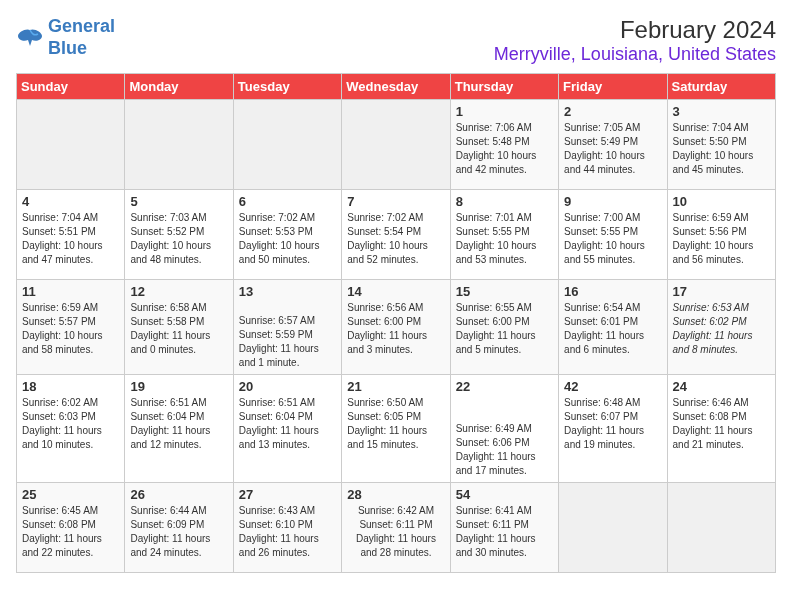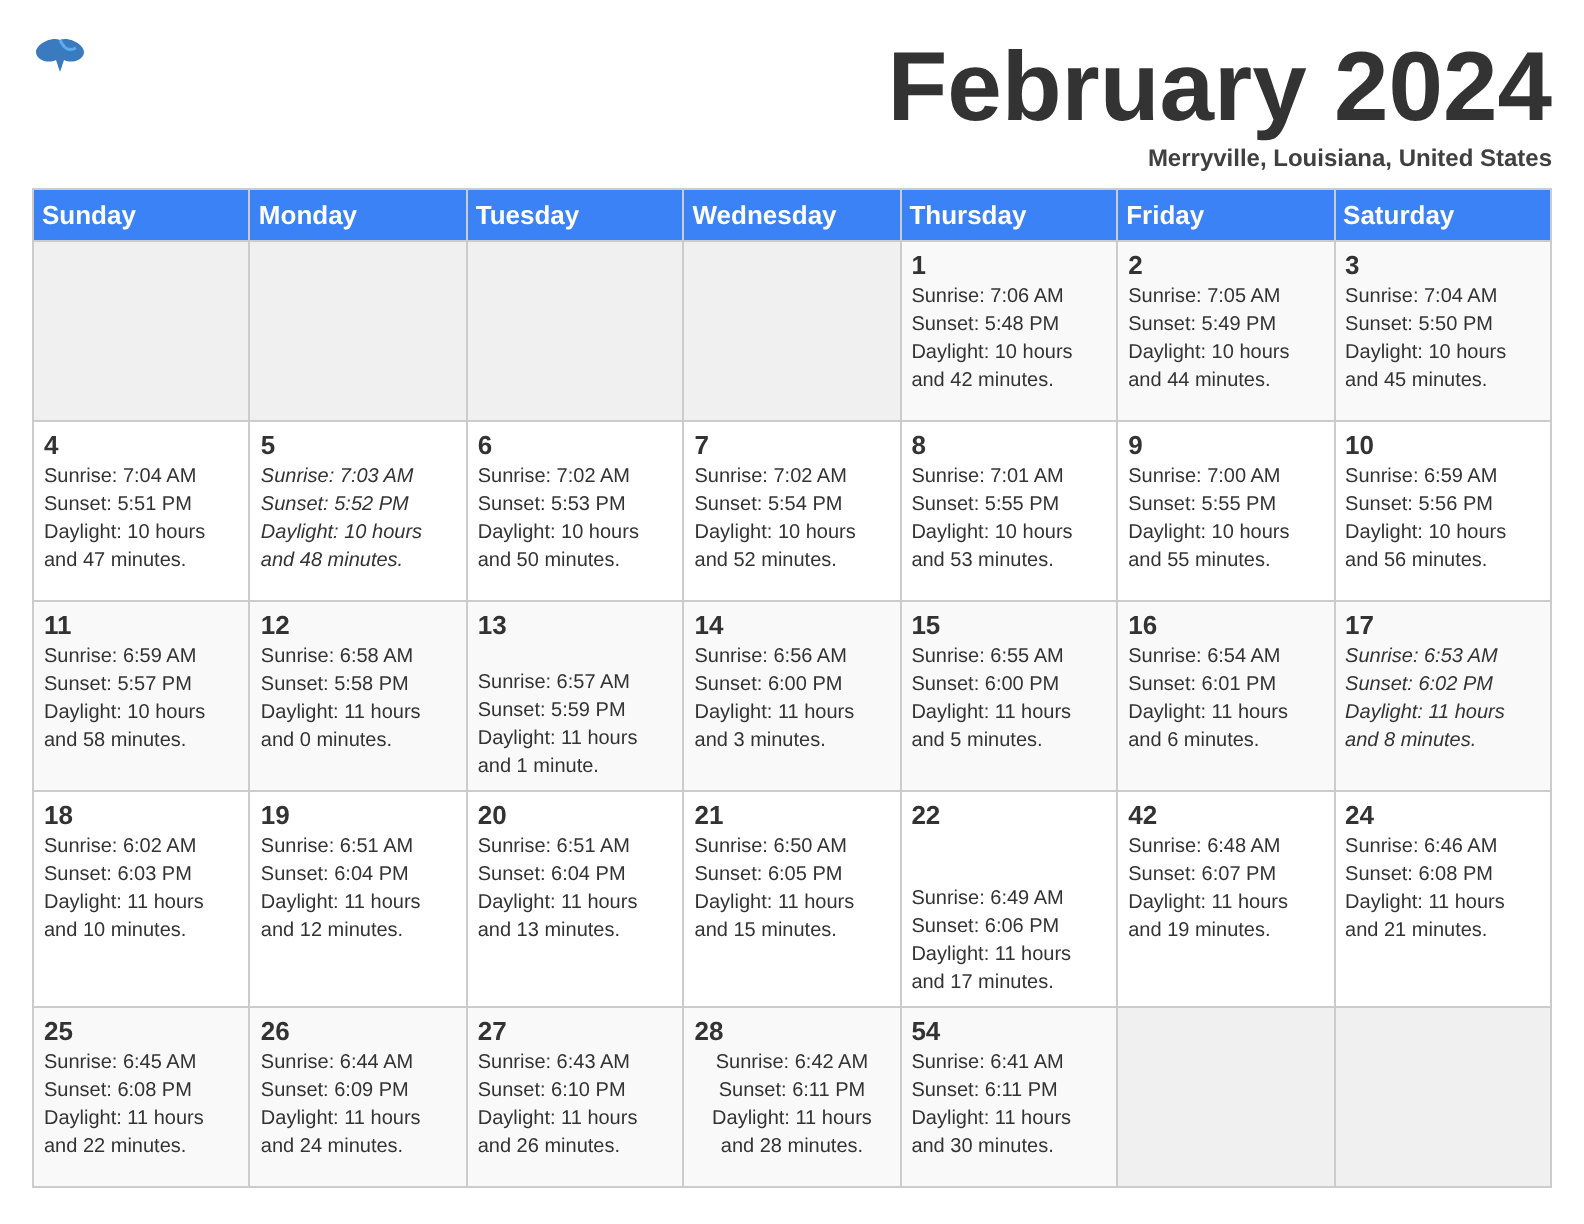--- a/index.html
+++ b/index.html
@@ -31,36 +31,35 @@
       color: #3a7bbf;
     }
     .logo-bird {
       width: 28px;
       height: 24px;
     }
     .title-block {
       text-align: right;
     }
     .calendar-title {
-      font-size: 49px;
-      font-weight: bold;
+      font-size: 24px;
+      font-weight: normal;
       color: #333;
     }
     .calendar-subtitle {
-      font-size: 12px;
-      color: #404040;
-      font-weight: bold;
+      font-size: 18px;
+      color: #6d28d9;
     }
     table {
       width: 100%;
       border-collapse: collapse;
       table-layout: fixed;
     }
     thead tr {
-      background: #3b82f6;
+      background: #ef4444;
       color: #fff;
     }
     thead th {
       padding: 5px 4px;
       font-size: 13px;
       font-weight: bold;
       text-align: left;
       border: 1px solid #ccc;
     }
     tbody td {
@@ -91,20 +90,26 @@
   </style>
 </head>
 <body>
 
 <div class="header">
   <div class="logo">
     <svg class="logo-bird" viewBox="0 0 28 24" xmlns="http://www.w3.org/2000/svg">
       <path d="M14 4 C18 2, 26 6, 26 10 C26 14, 20 16, 16 14 L14 20 L12 14 C8 16, 2 14, 2 10 C2 6, 10 2, 14 4 Z" fill="#3a7bbf"></path>
       <path d="M14 4 C16 8, 18 10, 22 8" fill="none" stroke="#5aabef" stroke-width="1.5"></path>
     </svg>
+    <div>
+      <div class="logo-text">
+        <span>General</span><br>
+        <span>Blue</span>
+      </div>
+    </div>
   </div>
   <div class="title-block">
     <div class="calendar-title">February 2024</div>
     <div class="calendar-subtitle">Merryville, Louisiana, United States</div>
   </div>
 </div>
 
 <table>
   <thead>
     <tr>
@@ -148,21 +153,21 @@
       <tr>
         <td>
           <div class="day-number">4</div>
           <div class="day-info" style="white-space: pre-line;">Sunrise: 7:04 AM
 Sunset: 5:51 PM
 Daylight: 10 hours
 and 47 minutes.</div>
         </td>
         <td>
           <div class="day-number">5</div>
-          <div class="day-info" style="white-space: pre-line; font-style: italic;">Sunrise: 7:03 AM
+          <div class="day-info" style="white-space: pre-line;">Sunrise: 7:03 AM
 Sunset: 5:52 PM
 Daylight: 10 hours
 and 48 minutes.</div>
         </td>
         <td>
           <div class="day-number">6</div>
           <div class="day-info" style="white-space: pre-line;">Sunrise: 7:02 AM
 Sunset: 5:53 PM
 Daylight: 10 hours
 and 50 minutes.</div>

